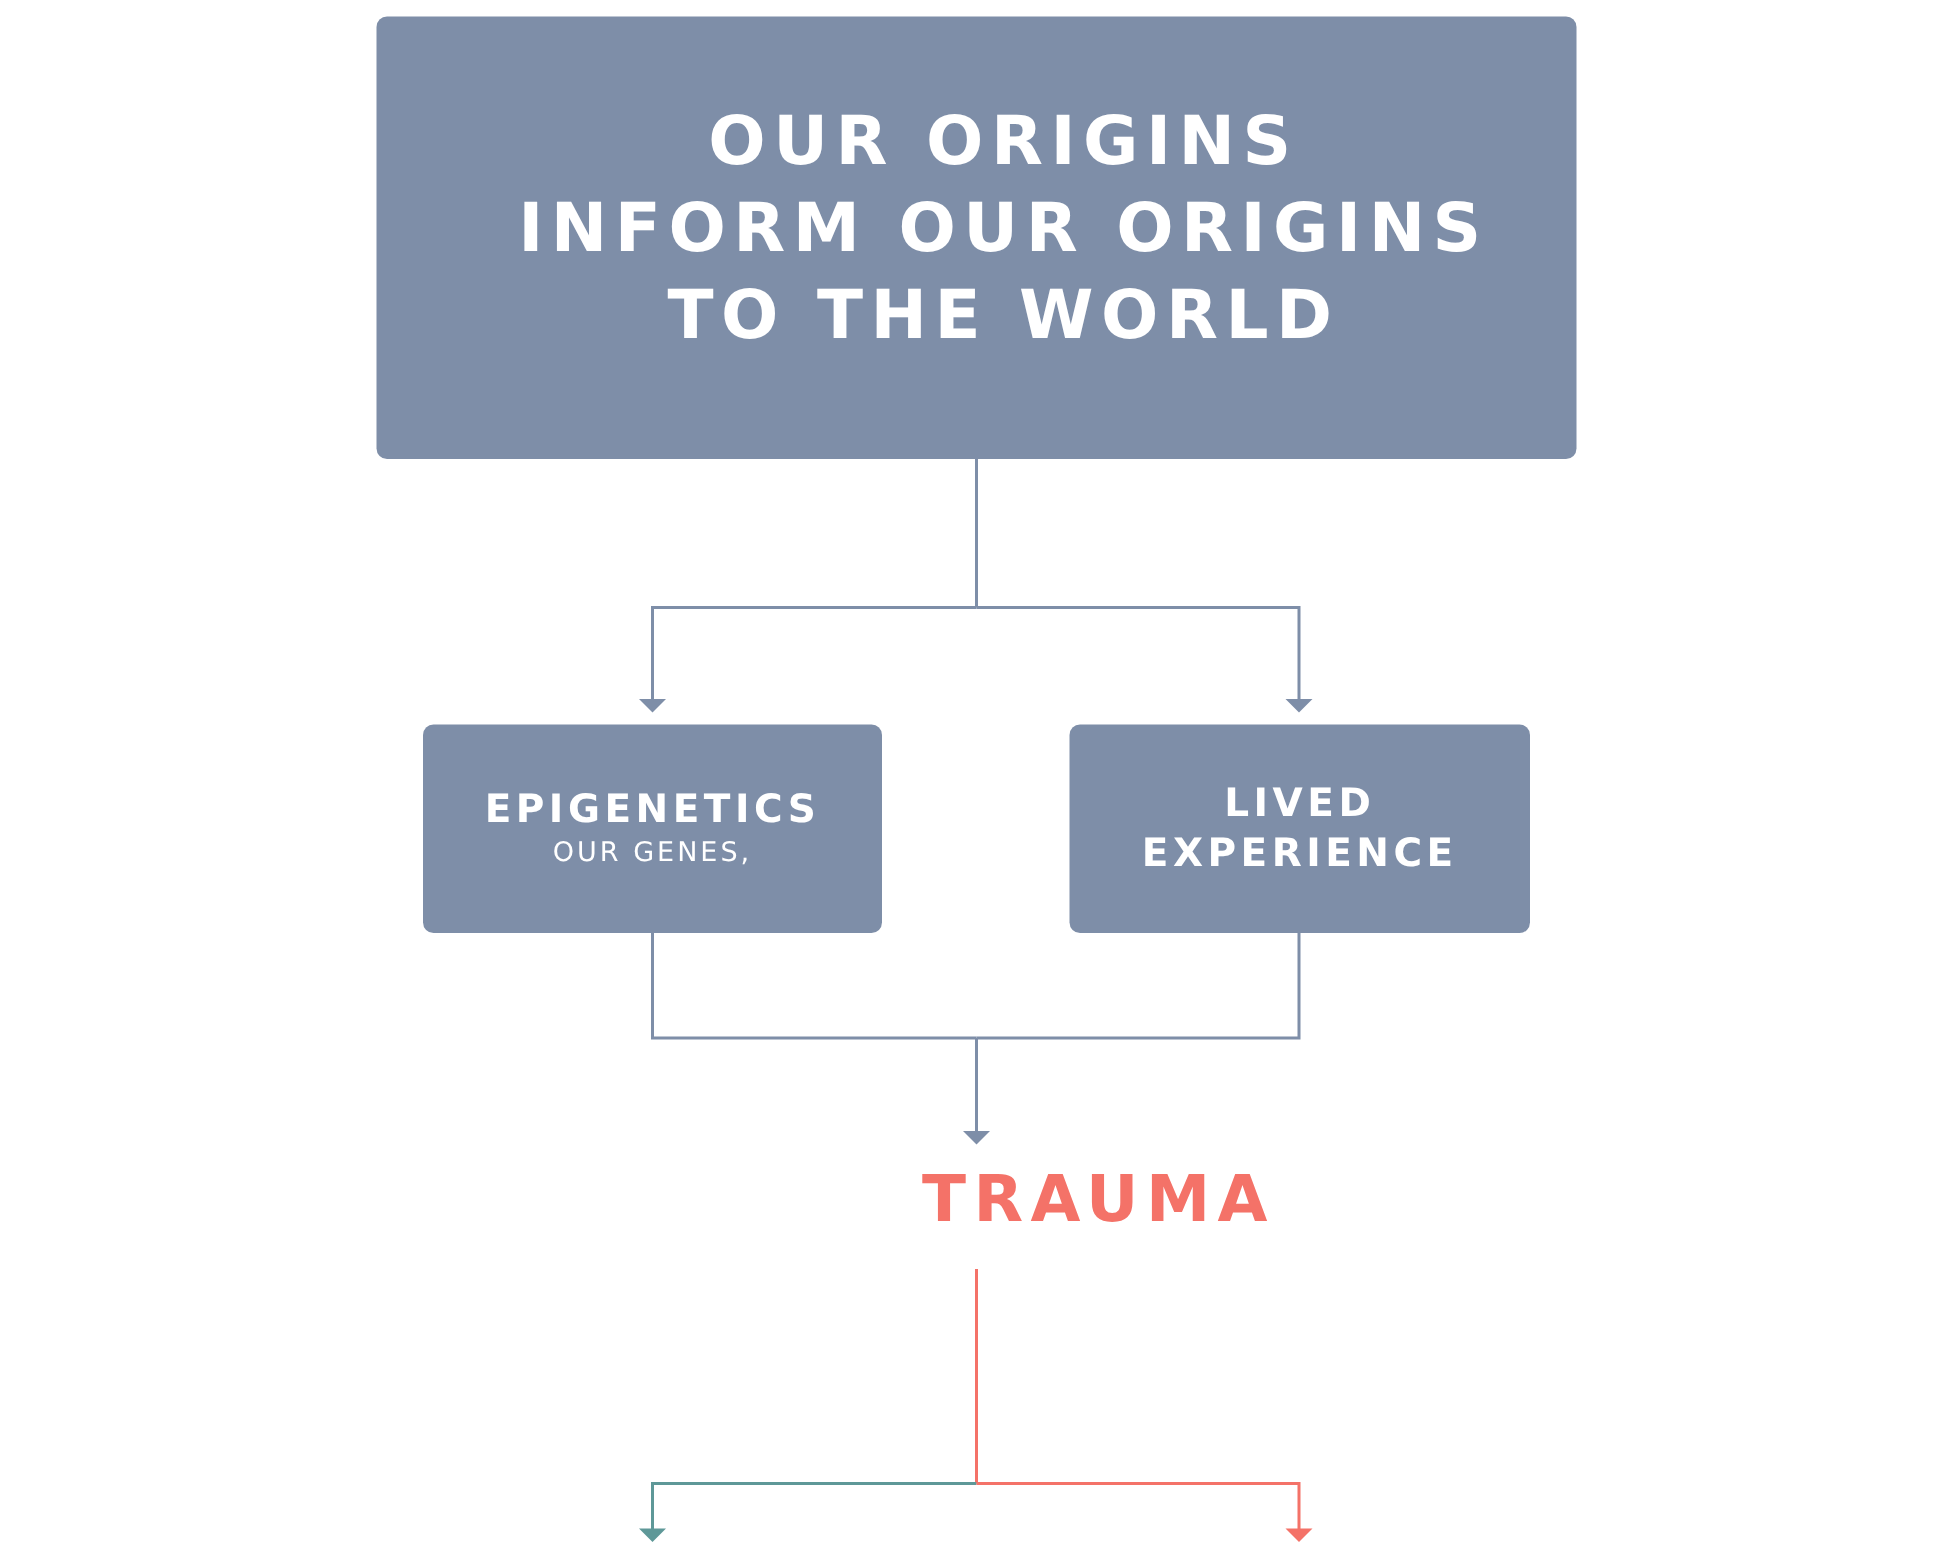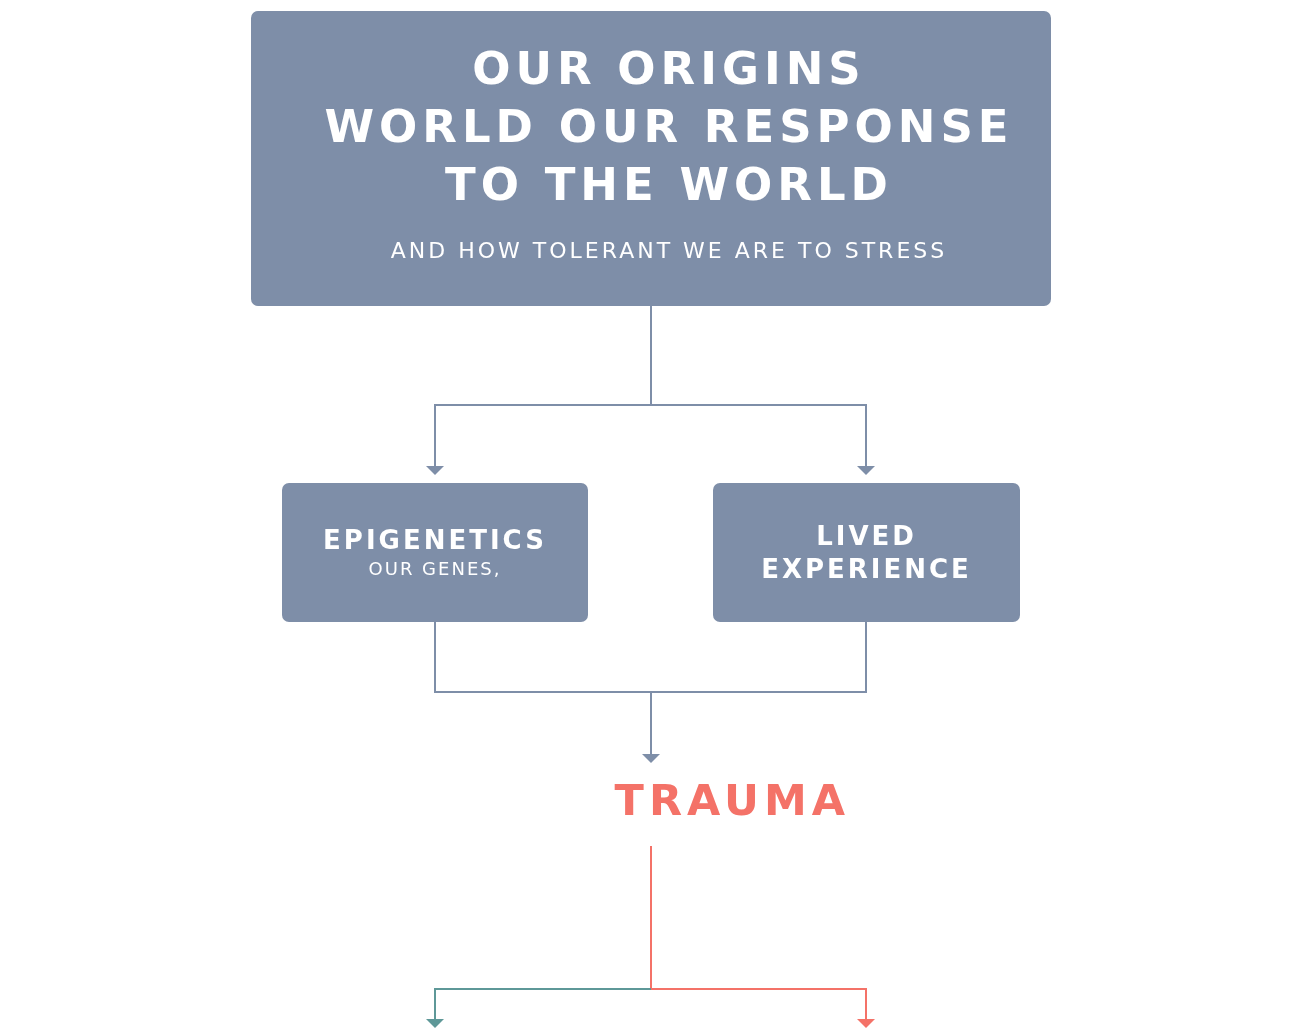--- a/index.html
+++ b/index.html
@@ -34,24 +34,23 @@
   <polygon points="426,466 444,466 435,475" fill="#7e8ea8"></polygon>
   <polygon points="857,466 875,466 866,475" fill="#7e8ea8"></polygon>
   <polygon points="642,754 660,754 651,763" fill="#7e8ea8"></polygon>
   <polygon points="426,1019 444,1019 435,1028" fill="#5e9898"></polygon>
   <polygon points="857,1019 875,1019 866,1028" fill="#f47268"></polygon>
 </svg>
 
 <div class="box" id="top-box">
   <div class="title">
     <div>OUR ORIGINS</div>
-    <div>WORLD OUR RESPONSE</div>
+    <div>INFORM OUR ORIGINS</div>
     <div>TO THE WORLD</div>
   </div>
-  <div class="subtitle">AND HOW TOLERANT WE ARE TO STRESS</div>
 </div>
 
 <div class="box" id="epi-box">
   <div class="h">EPIGENETICS</div>
   <div class="s">OUR GENES,</div>
 </div>
 
 <div class="box" id="lived-box">
   <div class="h">LIVED</div>
   <div class="h">EXPERIENCE</div>

